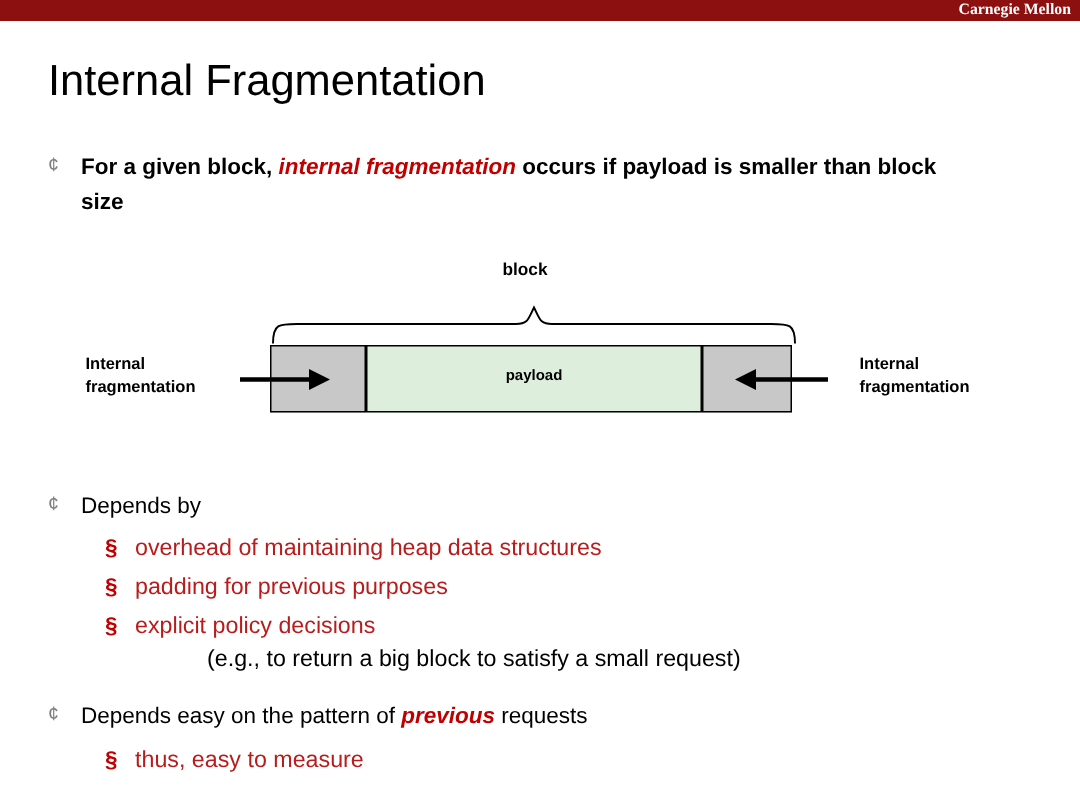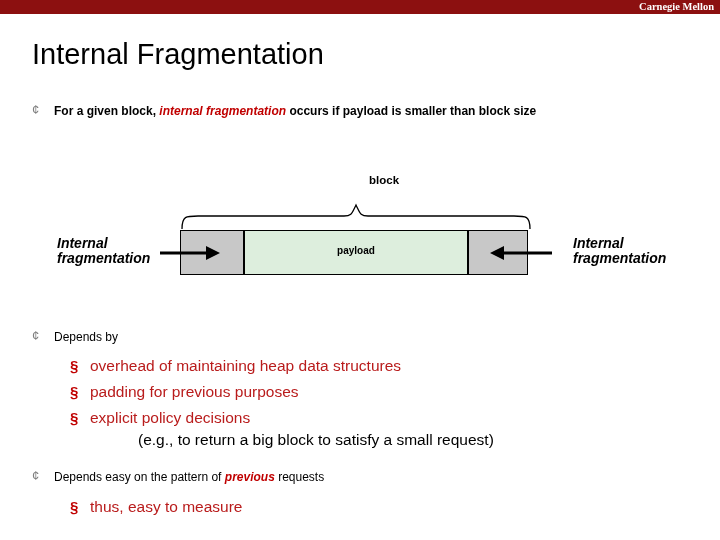--- a/index.html
+++ b/index.html
@@ -55,21 +55,21 @@
   }
   .bullet-marker {
     color: #7f7f7f;
     font-size: 13px;
     line-height: 20px;
     width: 22px;
     flex: 0 0 22px;
     font-family: "Liberation Sans", sans-serif;
   }
   .bullet-text {
-    font-size: 12px;
+    font-size: 15px;
     color: #000000;
     line-height: 23px;
   }
   .bullet-text .em-red {
     color: #c00000;
     font-style: italic;
     font-weight: bold;
   }
   .bullet-text b {
     font-weight: bold;
@@ -122,25 +122,24 @@
   }
   .payload-label {
     position: absolute;
     font-size: 10px;
     font-weight: bold;
     color: #000000;
     text-align: center;
   }
   .frag-label {
     position: absolute;
-    font-size: 14px;
+    font-size: 11px;
     font-weight: bold;
     color: #000000;
     line-height: 15px;
-    font-style: italic;
   }
   .arrow-svg {
     position: absolute;
   }
 </style>
 </head>
 <body>
 
 <div class="slide">
 
@@ -150,21 +149,21 @@
 
   <div class="slide-title">Internal Fragmentation</div>
 
   <div class="bullet-row" style="left:32px; top:100px; width:620px;">
     <div class="bullet-marker">¢</div>
     <div class="bullet-text">
       <b>For a given block, </b><span class="em-red">internal fragmentation</span><b> occurs if payload is smaller than block size</b>
     </div>
   </div>
 
-  <div class="diagram-label-block" style="left:335px; top:174px;margin-left:34px;">block</div>
+  <div class="diagram-label-block" style="left:335px; top:174px;">block</div>
 
   <svg class="brace" style="left:180px; top:203px;" width="352" height="28" viewBox="0 0 352 28">
     <path d="M2 26 C2 13, 6 13, 18 13 L164 13 C172 13, 172 10, 176 2 C180 10, 180 13, 188 13 L334 13 C346 13, 350 13, 350 26" stroke="#000000" stroke-width="1.3" fill="none"></path>
   </svg>
 
   <div class="blk blk-gray" style="left:180px; top:230px; width:64px; height:45px;"></div>
   <div class="blk blk-green" style="left:244px; top:230px; width:224px; height:45px;"></div>
   <div class="blk blk-gray" style="left:468px; top:230px; width:60px; height:45px;"></div>
 
   <div class="payload-label" style="left:244px; top:245px; width:224px;">payload</div>

